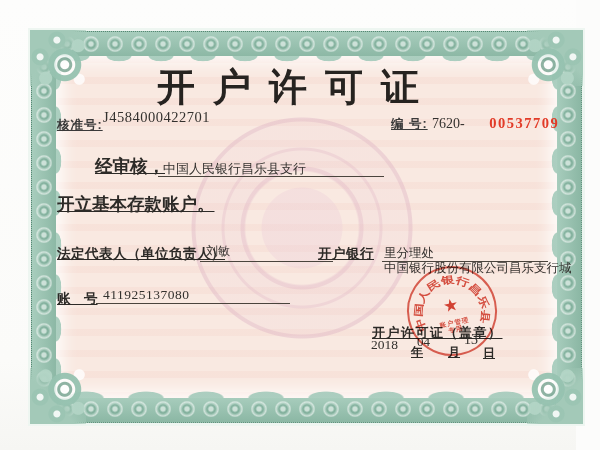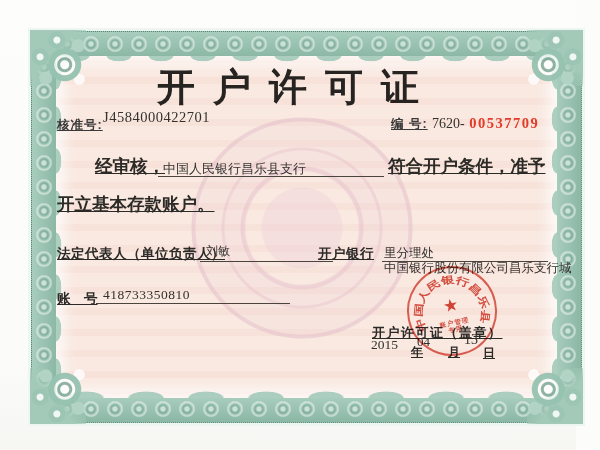--- a/index.html
+++ b/index.html
@@ -76,21 +76,21 @@
   
   .t{position:absolute;color:#2c2a27;white-space:nowrap;z-index:3;}
   .sans-b{font-family:"Liberation Sans","DejaVu Sans",sans-serif;font-weight:700;text-decoration:underline;}
   .serif{font-family:"Liberation Serif","DejaVu Serif",serif;}
   .title{
     left:0;right:0;top:62px;text-align:center;
     font-family:"Liberation Serif","DejaVu Serif",serif;font-weight:700;
     font-size:38px;letter-spacing:18px;text-indent:18px;color:#262320;
   }
   .u{position:absolute;height:0;border-bottom:1.2px solid #4a443d;z-index:2;}
-  .red{color:#e23b28;}
+  .red{color:#e23b28;margin-left:20px;}
   
   .seal{
     position:absolute;left:407px;top:266px;width:90px;height:90px;z-index:4;
     border:2.5px solid rgba(214,70,55,.82);border-radius:50%;
     transform:rotate(-12deg);
     mix-blend-mode:multiply;
     box-sizing:border-box;
   }
   .seal svg{position:absolute;left:0;top:0;}
   .seal .star{position:absolute;left:0;right:0;top:27px;text-align:center;font-size:17px;color:#d7483a;z-index:2;}
@@ -127,39 +127,38 @@
 
   <div class="t" style="left:391px;top:114px;">
     <span class="sans-b" style="font-size:12.5px;letter-spacing:1px;color:#3a3a3a;">编 号:</span>
     <span class="serif" style="font-size:14px;color:#33312e;">7620-</span>
     <span class="serif red" style="font-size:14.5px;font-weight:700;letter-spacing:1.5px;">00537709</span>
   </div>
 
   <div class="t sans-b" style="left:95px;top:154px;font-size:17.5px;">经审核，</div>
   <div class="t serif" style="left:163px;top:160px;font-size:13px;color:#33312e;">中国人民银行昌乐县支行</div>
   <div class="u" style="left:158px;top:176px;width:226px;"></div>
-  <div class="t sans-b" style="left:388px;top:154px;font-size:17.5px;">符合开户条件，准予</div>
 
   <div class="t sans-b" style="left:57px;top:192px;font-size:17.5px;">开立基本存款账户。</div>
 
   <div class="t sans-b" style="left:57px;top:245px;font-size:13.5px;letter-spacing:.5px;">法定代表人（单位负责人）</div>
   <div class="t serif" style="left:206px;top:243px;font-size:12px;color:#33312e;">刘敏</div>
   <div class="u" style="left:200px;top:261px;width:133px;"></div>
 
   <div class="t sans-b" style="left:318px;top:245px;font-size:13.5px;letter-spacing:.5px;">开户银行</div>
   <div class="t serif" style="left:384px;top:229px;font-size:12.5px;color:#33312e;margin-top:31px;">中国银行股份有限公司昌乐支行城</div>
   <div class="t serif" style="left:384px;top:245px;font-size:12.5px;color:#33312e;">里分理处</div>
   <div class="u" style="left:382px;top:261px;width:166px;"></div>
 
   <div class="t sans-b" style="left:57px;top:290px;font-size:13.5px;">账　号</div>
-  <div class="t serif" style="left:103px;top:287px;font-size:13.5px;letter-spacing:.5px;color:#33312e;">418733350810</div>
+  <div class="t serif" style="left:103px;top:287px;font-size:13.5px;letter-spacing:.5px;color:#33312e;">411925137080</div>
   <div class="u" style="left:96px;top:303px;width:194px;"></div>
 
   <div class="t sans-b" style="left:372px;top:324px;font-size:13px;letter-spacing:1.5px;">开户许可证（盖章）</div>
-  <div class="t serif" style="left:371px;top:337px;font-size:13.5px;color:#33312e;">2015</div>
+  <div class="t serif" style="left:371px;top:337px;font-size:13.5px;color:#33312e;">2018</div>
   <div class="t sans-b" style="left:411px;top:344px;font-size:12px;">年</div>
   <div class="t serif" style="left:417px;top:334px;font-size:13px;color:#33312e;">04</div>
   <div class="t sans-b" style="left:448px;top:344px;font-size:12px;">月</div>
   <div class="t serif" style="left:464px;top:332px;font-size:14px;color:#33312e;">13</div>
   <div class="t sans-b" style="left:483px;top:345px;font-size:12px;">日</div>
 
   <div class="seal">
     <svg width="85" height="85" viewBox="0 0 85 85">
       <defs>
         <path id="sealArc" d="M 14.5,56 A 30,30 0 1 1 70.5,56" fill="none"></path>

